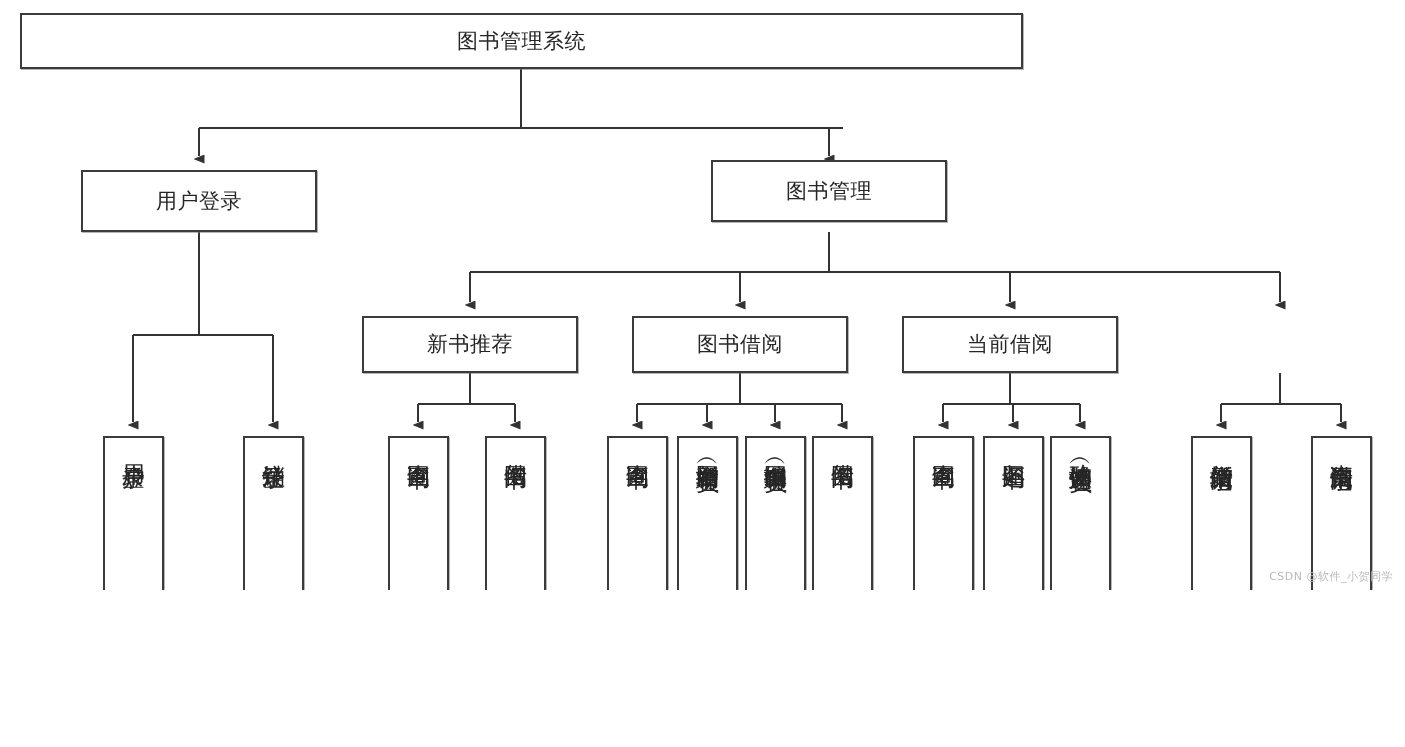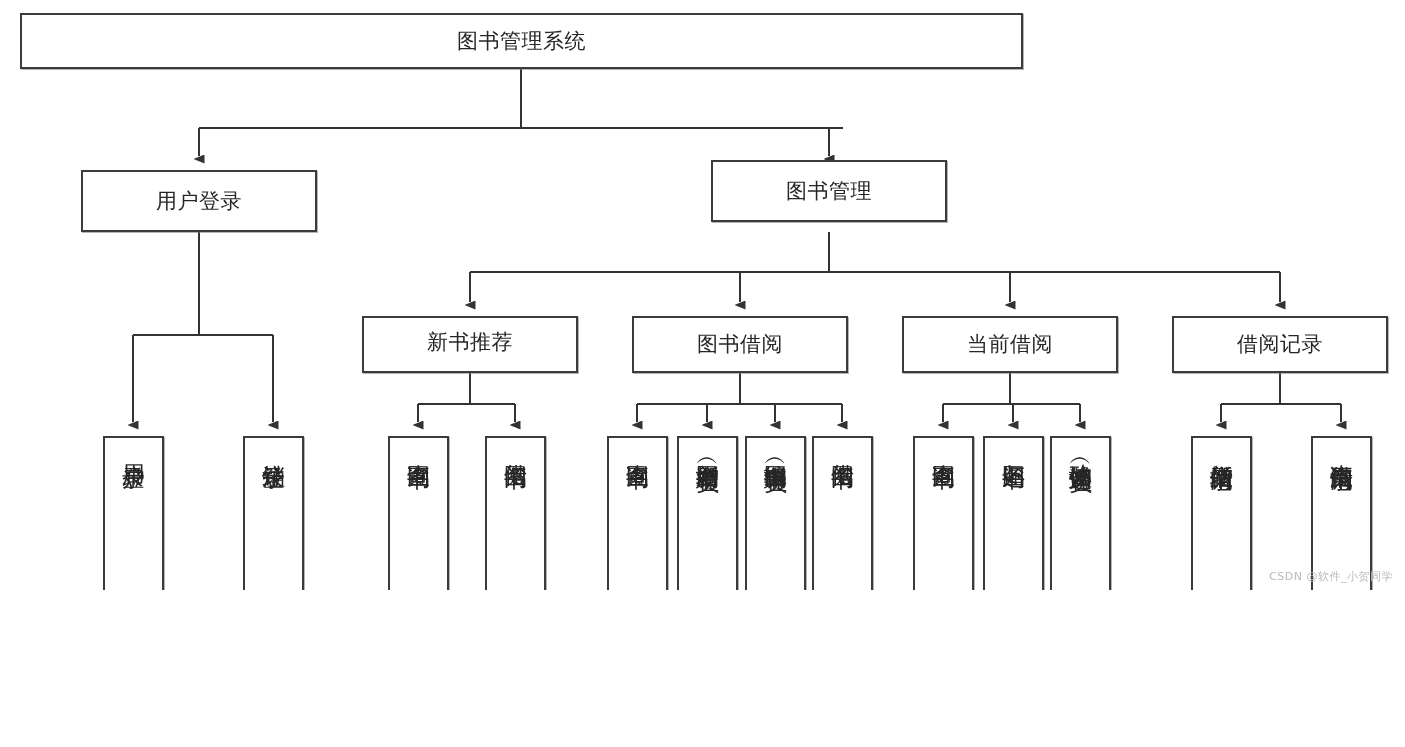--- a/index.html
+++ b/index.html
@@ -133,32 +133,29 @@
     <span class="label">图书管理系统</span>
   </div>
 
   <div class="node horiz" style="left: 81px; top: 170px; width: 236px; height: 62px;">
     <span class="label">用户登录</span>
   </div>
   <div class="node horiz" style="left: 711px; top: 160px; width: 236px; height: 62px;">
     <span class="label">图书管理</span>
   </div>
 
-  <div class="node horiz" style="left: 362px; top: 316px; width: 216px; height: 57px; font-family: Liberation Mono, monospace;">
+  <div class="node horiz" style="left: 362px; top: 316px; width: 216px; height: 57px;">
     <span class="label">新书推荐</span>
   </div>
   <div class="node horiz" style="left: 632px; top: 316px; width: 216px; height: 57px;">
     <span class="label">图书借阅</span>
   </div>
   <div class="node horiz" style="left: 902px; top: 316px; width: 216px; height: 57px;">
     <span class="label">当前借阅</span>
   </div>
-  <div class="node horiz" style="left: 1172px; top: 316px; width: 216px; height: 57px;">
-    <span class="label">借阅记录</span>
-  </div>
 
   <div class="node vert" style="left: 103px; top: 436px; width: 61px; height: 299px;">
     <span class="label">用户登录</span>
   </div>
   <div class="node vert" style="left: 243px; top: 436px; width: 61px; height: 299px;">
     <span class="label">注销登录</span>
   </div>
 
   <div class="node vert" style="left: 388px; top: 436px; width: 61px; height: 299px;">
     <span class="label">查询图书</span>

